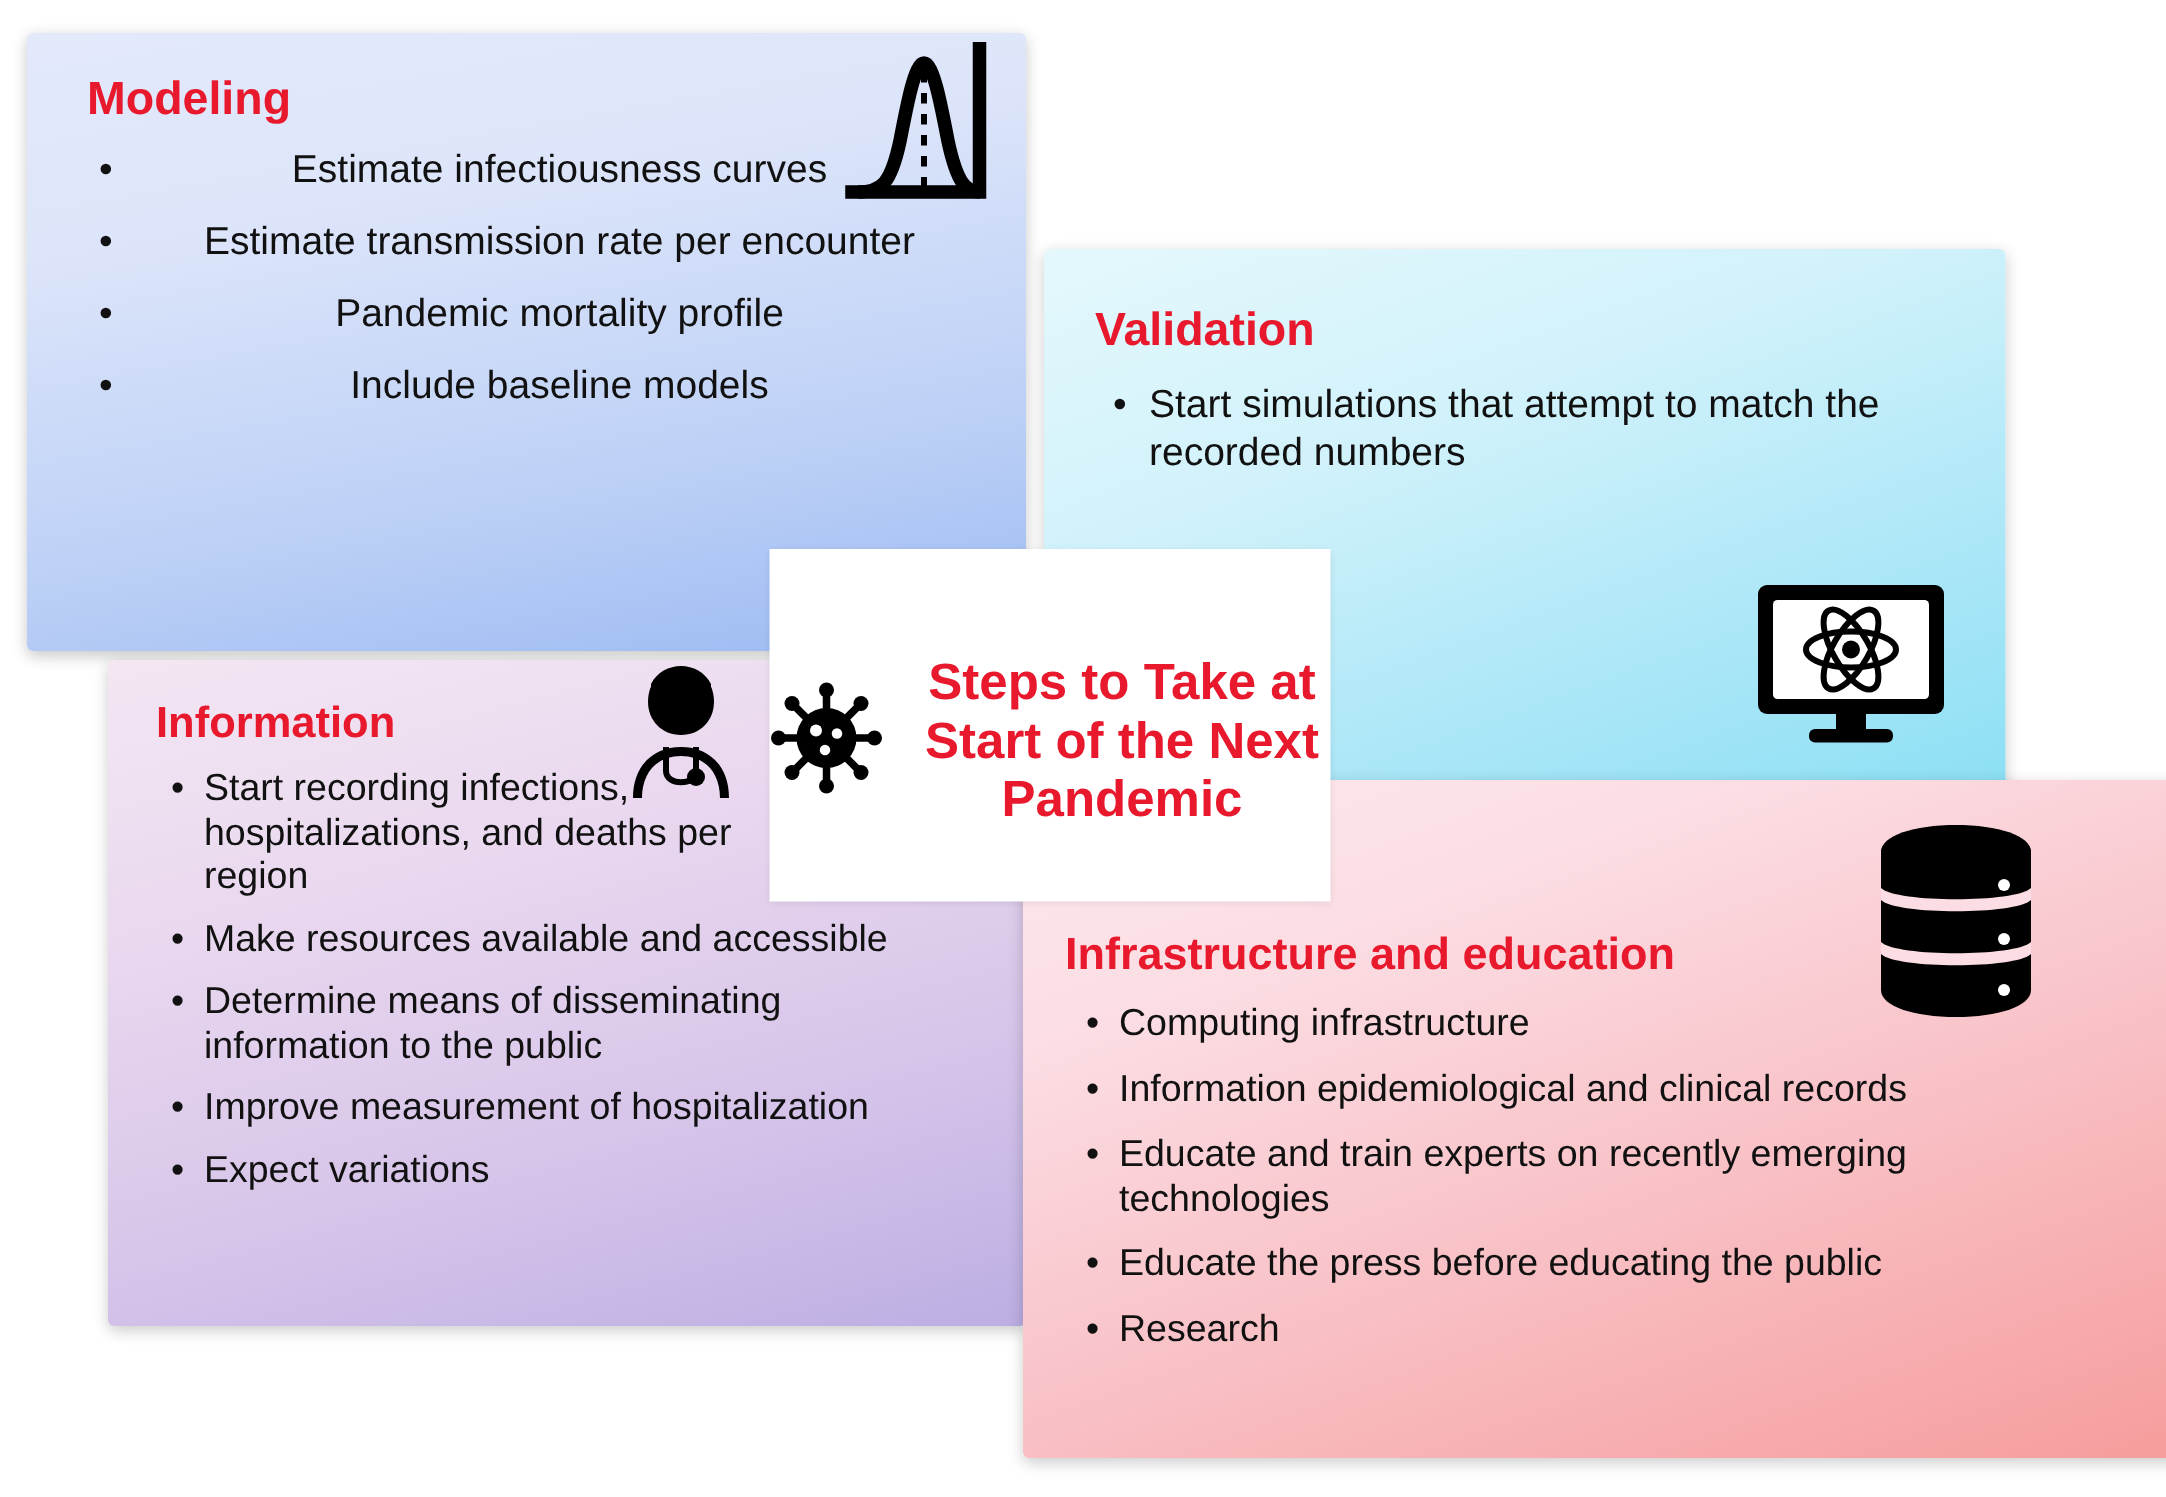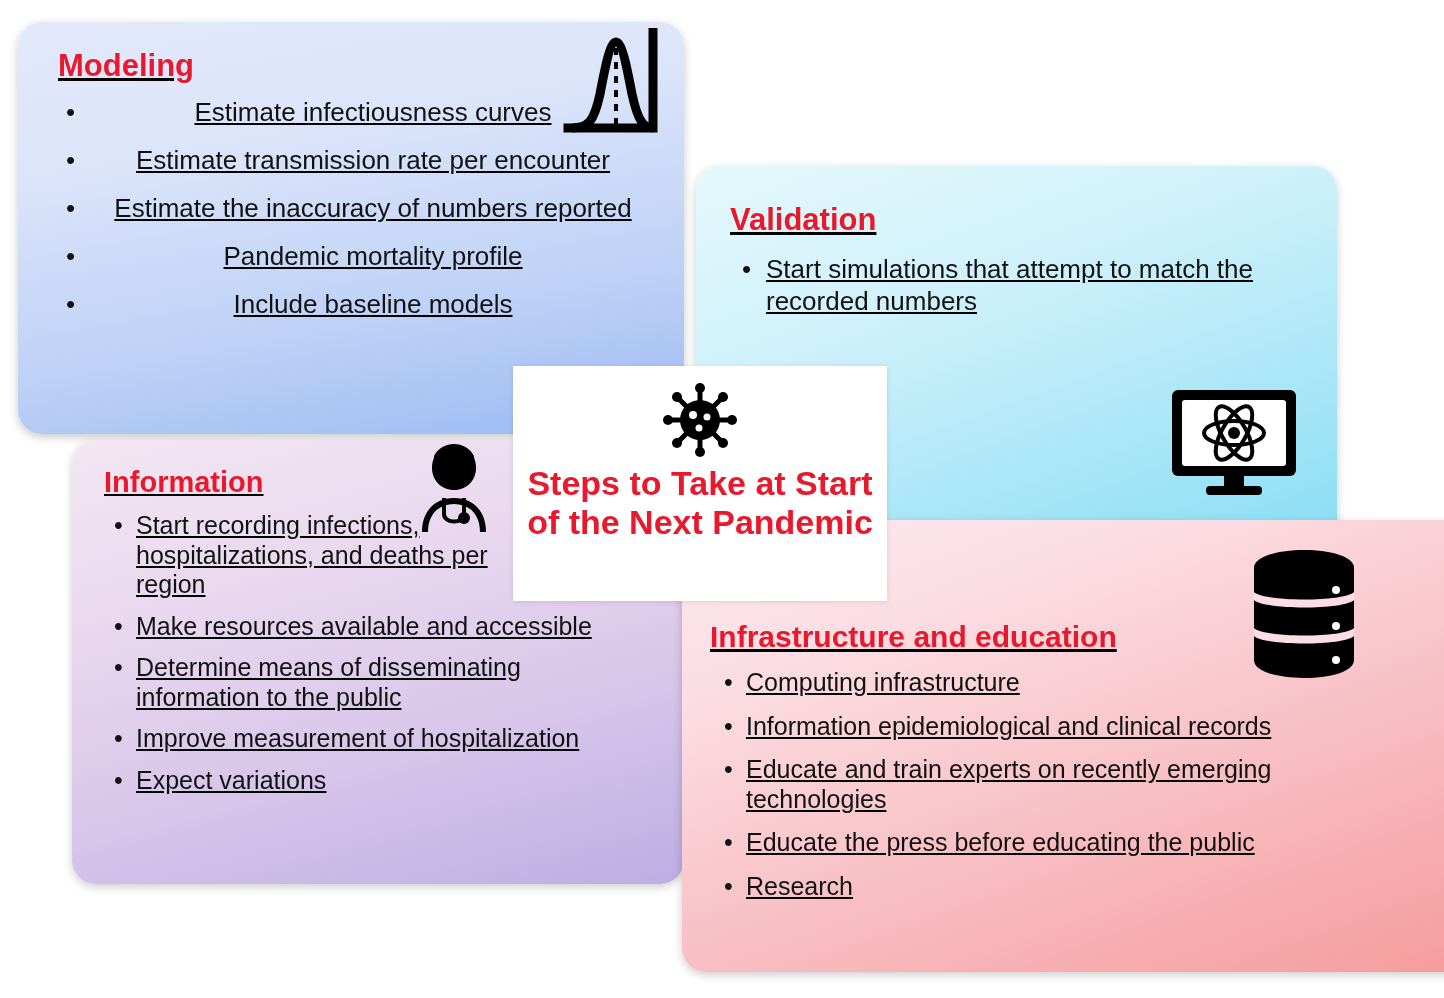--- a/index.html
+++ b/index.html
@@ -10,23 +10,22 @@
   body {
     width: 1444px;
     height: 998px;
     position: relative;
     overflow: hidden;
     font-family: "Liberation Sans", sans-serif;
   }
 
   .card {
     position: absolute;
-    border-radius: 24px;
+    border-radius: 4px;
     box-sizing: border-box;
-    text-decoration: underline;
   }
 
   .card-title {
     color: #e8192c;
     font-weight: bold;
     margin: 0;
   }
 
   ul.bullets {
     list-style: none;
@@ -137,26 +136,27 @@
   
   #center-box {
     position: absolute;
     left: 513px;
     top: 366px;
     width: 374px;
     height: 235px;
     background: #ffffff;
     box-shadow: 0 1px 5px rgba(0,0,0,0.1);
     display: flex;
-    flex-direction: column;
+    flex-direction: row;
     align-items: center;
     justify-content: flex-start;
     padding-top: 16px;
     box-sizing: border-box;
     z-index: 40;
+    gap: 20px;
   }
   #center-title {
     color: #e8192c;
     font-size: 34px;
     font-weight: bold;
     text-align: center;
     line-height: 1.15;
     margin-top: 6px;
   }
 
@@ -171,21 +171,20 @@
   #icon-virus { width: 76px; height: 76px; position: relative; }
 </style>
 </head>
 <body>
 
 <div class="card" id="card-modeling">
   <h2 class="card-title">Modeling</h2>
   <ul class="bullets">
     <li>Estimate infectiousness curves</li>
     <li>Estimate transmission rate per encounter</li>
-    <li>Estimate the inaccuracy of numbers reported</li>
     <li>Pandemic mortality profile</li>
     <li>Include baseline models</li>
   </ul>
 </div>
 
 <div class="icon" id="icon-curve">
   <svg width="104" height="110" viewBox="0 0 104 110">
     <path d="M95 4 L95 100 L10 100" stroke="#000" stroke-width="9" fill="none" stroke-linecap="square"></path>
     <path d="M14 100 C 30 100, 36 94, 42 66 C 47 40, 52 14, 58 14 C 64 14, 69 40, 74 66 C 80 94, 86 100, 95 100" stroke="#000" stroke-width="9" fill="none" stroke-linejoin="round"></path>
     <path d="M58 20 L58 96" stroke="#000" stroke-width="4" fill="none" stroke-dasharray="7,7"></path>

